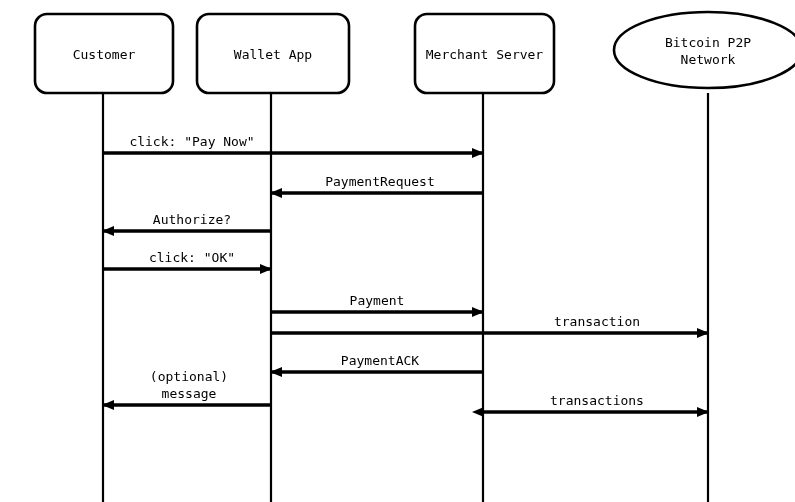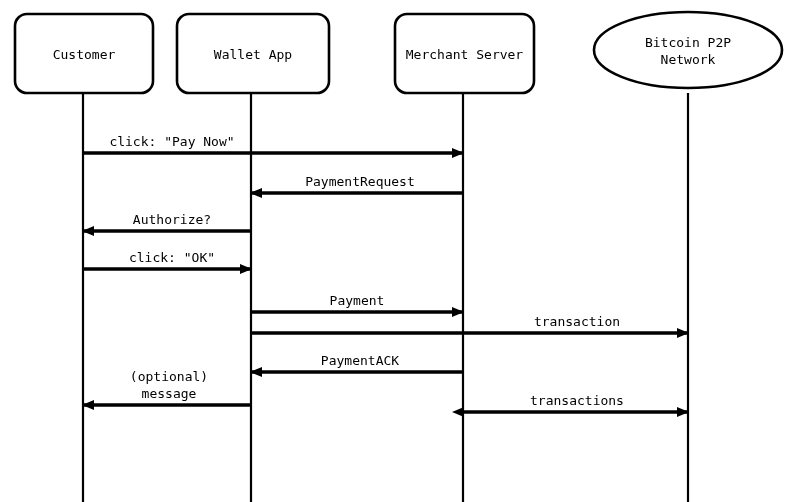--- a/index.html
+++ b/index.html
@@ -12,20 +12,21 @@
     width: 795px;
     height: 502px;
     overflow: hidden;
     font-family: "DejaVu Sans Mono", "Liberation Mono", monospace;
   }
   #diagram-root {
     position: relative;
     width: 724px;
     height: 502px;
     background: #ffffff;
+    padding-left: 20px;
   }
   svg#sequence-diagram {
     display: block;
     width: 795px;
     height: 502px;
   }
   .participant-shape {
     fill: #ffffff;
     stroke: #000000;
     stroke-width: 2.6;

